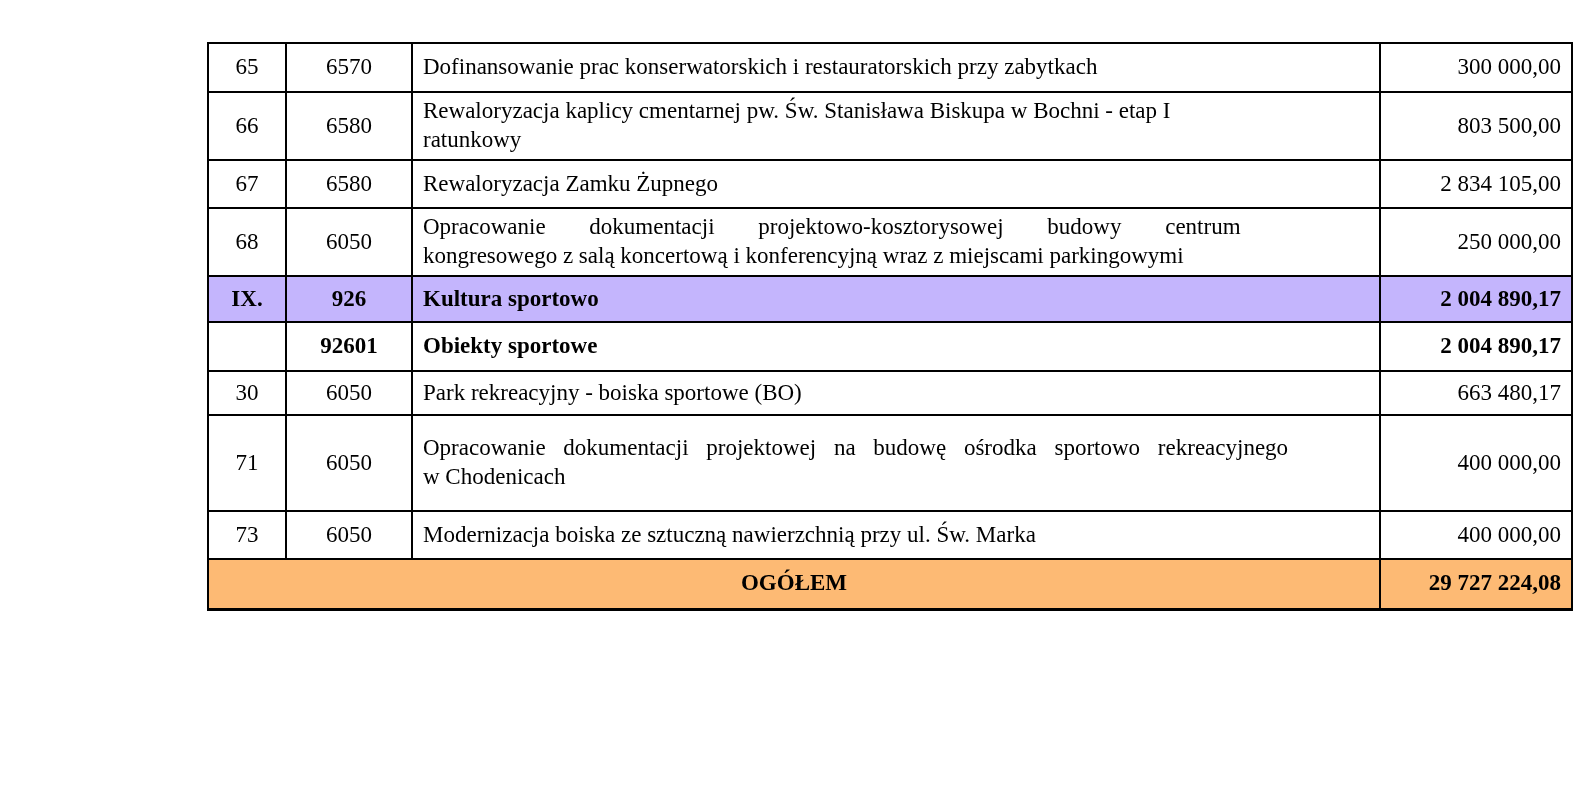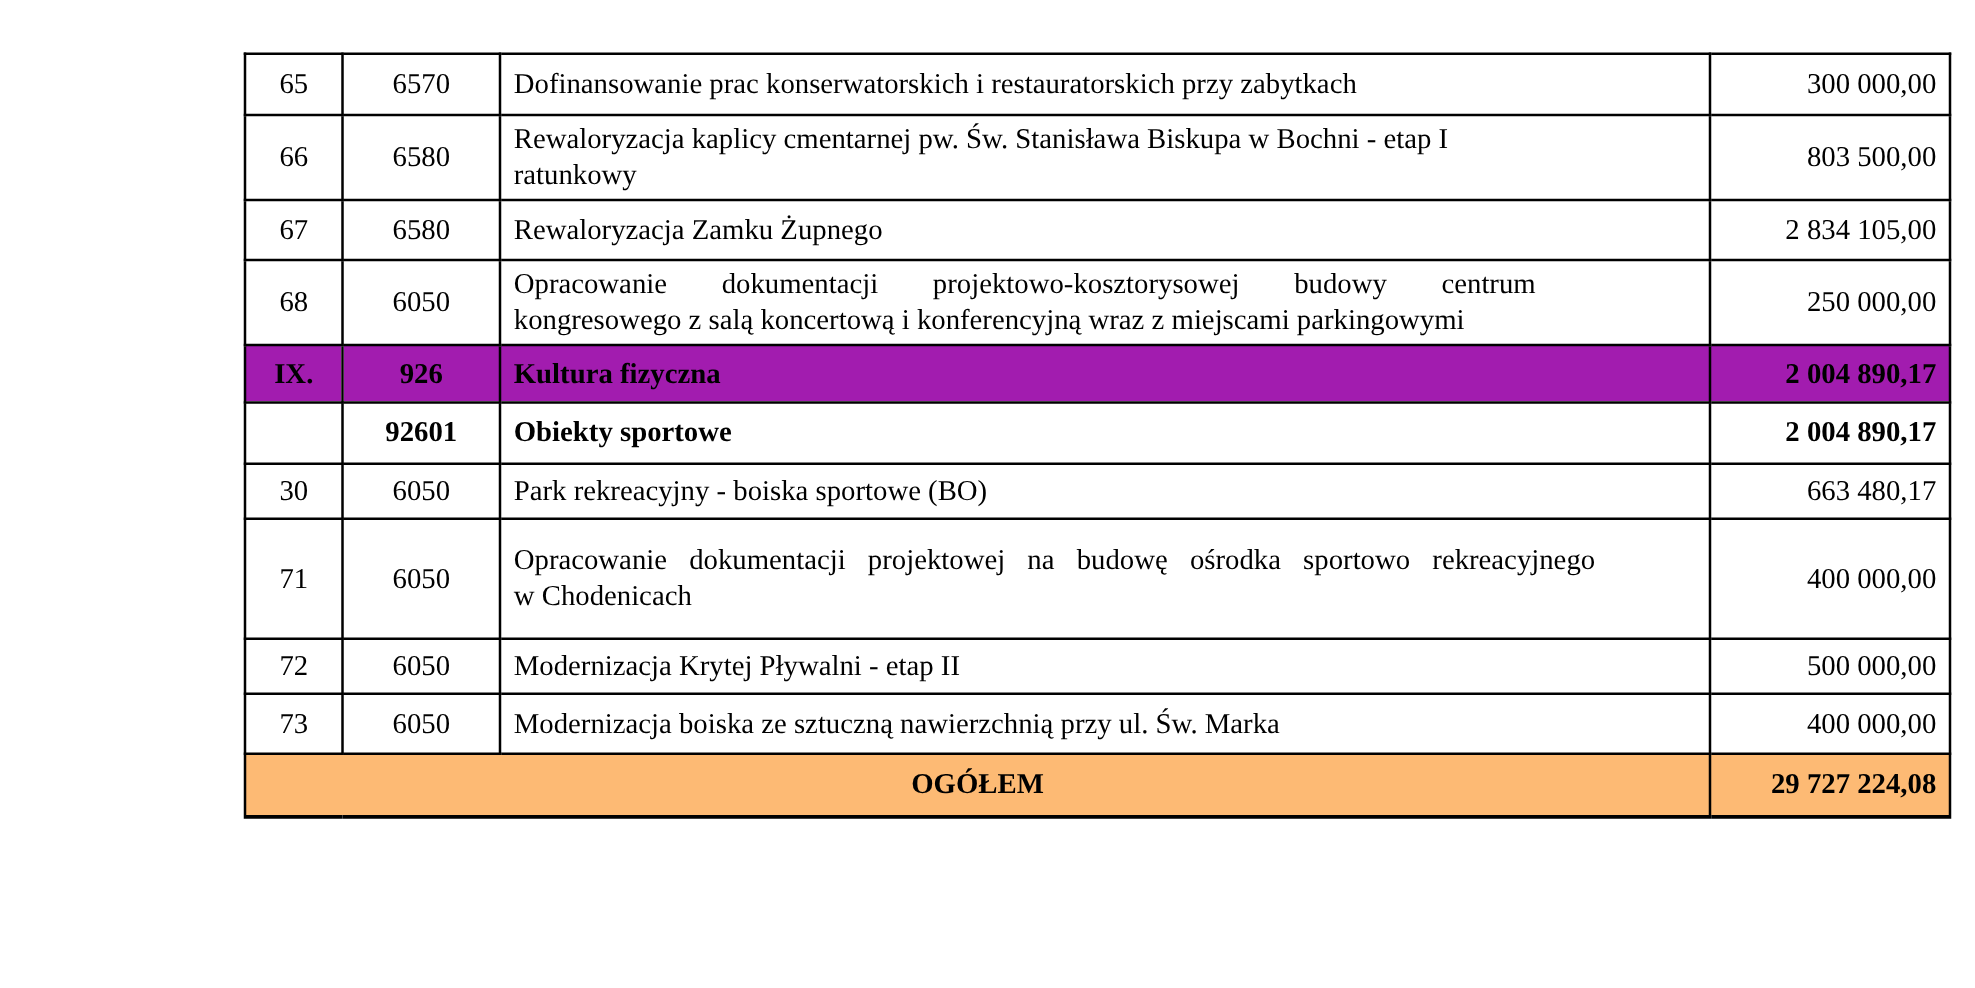--- a/index.html
+++ b/index.html
@@ -6,21 +6,21 @@
   html, body { width: 1580px; height: 790px; }
   body {
     position: relative;
     background: #ffffff;
     font-family: "Liberation Serif", "DejaVu Serif", serif;
     color: #000000;
     overflow: hidden;
   }
   .table-wrap {
     position: absolute;
-    left: 195px;
+    left: 207px;
     top: 42px;
     border-radius: 29px;
   }
   table.budget {
     border-collapse: collapse;
     table-layout: fixed;
     width: 1364px;
     font-size: 23px;
     border: 2px solid #000;
   }
@@ -35,21 +35,21 @@
     text-align: left;
     padding: 4px 10px;
     white-space: pre-line;
   }
   td.c-amt {
     text-align: right;
     padding: 4px 10px;
     white-space: nowrap;
   }
   tr.chapter td { font-weight: bold; }
-  tr.section td { font-weight: bold; background: #a21caf; }
+  tr.section td { font-weight: bold; background: #c4b5fd; }
   tr.total td   { font-weight: bold; background: #fdba74; border-bottom-width: 3px; }
   td.c-total-label { text-align: center; padding: 4px 10px; }
   
   .spread::first-line    { word-spacing: 38px; }
   .spread-sm::first-line { word-spacing: 12px; }
 </style>
 </head>
 <body>
 
 <div class="table-wrap">
@@ -83,21 +83,21 @@
       <tr style="height:68px">
         <td class="c-no">68</td>
         <td class="c-code">6050</td>
         <td class="c-desc spread">Opracowanie dokumentacji projektowo-kosztorysowej budowy centrum
 kongresowego z salą koncertową i konferencyjną wraz z miejscami parkingowymi</td>
         <td class="c-amt">250 000,00</td>
       </tr>
       <tr class="section" style="height:46px">
         <td class="c-no">IX.</td>
         <td class="c-code">926</td>
-        <td class="c-desc">Kultura fizyczna</td>
+        <td class="c-desc">Kultura sportowo</td>
         <td class="c-amt">2 004 890,17</td>
       </tr>
       <tr class="chapter" style="height:49px">
         <td class="c-no"></td>
         <td class="c-code">92601</td>
         <td class="c-desc">Obiekty sportowe</td>
         <td class="c-amt">2 004 890,17</td>
       </tr>
       <tr style="height:44px">
         <td class="c-no">30</td>
@@ -105,26 +105,20 @@
         <td class="c-desc">Park rekreacyjny - boiska sportowe (BO)</td>
         <td class="c-amt">663 480,17</td>
       </tr>
       <tr style="height:96px">
         <td class="c-no">71</td>
         <td class="c-code">6050</td>
         <td class="c-desc spread-sm">Opracowanie dokumentacji projektowej na budowę ośrodka sportowo rekreacyjnego
 w Chodenicach</td>
         <td class="c-amt">400 000,00</td>
       </tr>
-      <tr style="height:44px">
-        <td class="c-no">72</td>
-        <td class="c-code">6050</td>
-        <td class="c-desc">Modernizacja Krytej Pływalni - etap II</td>
-        <td class="c-amt">500 000,00</td>
-      </tr>
       <tr style="height:48px">
         <td class="c-no">73</td>
         <td class="c-code">6050</td>
         <td class="c-desc">Modernizacja boiska ze sztuczną nawierzchnią przy ul. Św. Marka</td>
         <td class="c-amt">400 000,00</td>
       </tr>
       <tr class="total" style="height:50px">
         <td class="c-total-label" colspan="3">OGÓŁEM</td>
         <td class="c-amt">29 727 224,08</td>
       </tr>

